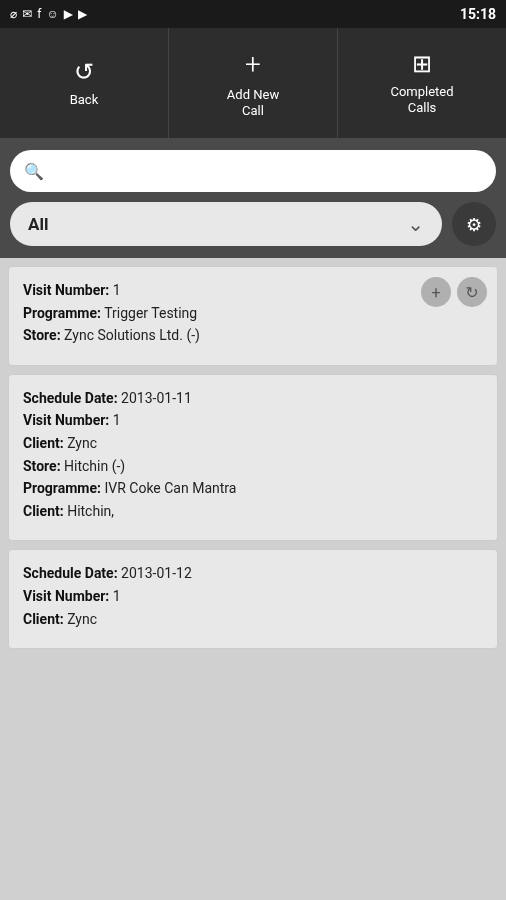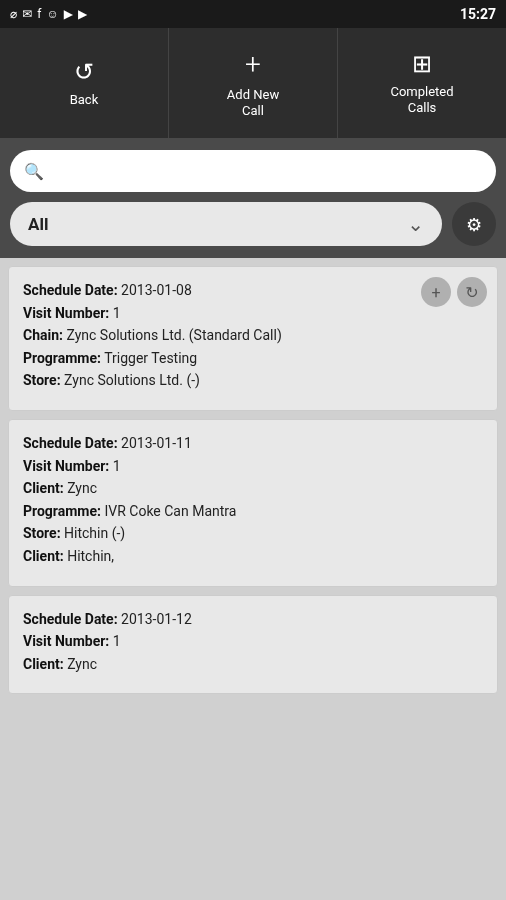--- a/index.html
+++ b/index.html
@@ -186,21 +186,21 @@
 
 <div class="status-bar">
   <div class="status-left">
     <span>⌀</span>
     <span>✉</span>
     <span>f</span>
     <span>☺</span>
     <span>▶</span>
     <span>▶</span>
   </div>
-  <div class="status-right">15:27</div>
+  <div class="status-right">15:18</div>
 </div>
 
 <div class="nav-bar">
   <div class="nav-item">
     <span class="nav-icon">↺</span>
     <span class="nav-label">Back</span>
   </div>
   <div class="nav-item">
     <span class="nav-icon" style="font-size:28px; font-weight:300;">+</span>
     <span class="nav-label">Add New<br>Call</span>
@@ -228,53 +228,47 @@
 </div>
 
 <div class="content-area">
 
   <div class="call-card">
     <div class="card-actions">
       <div class="card-action-btn">+</div>
       <div class="card-action-btn">↻</div>
     </div>
     <div class="card-field">
-      <strong>Schedule Date:</strong> 2013-01-08
-    </div>
-    <div class="card-field">
       <strong>Visit Number:</strong> 1
     </div>
     <div class="card-field">
-      <strong>Chain:</strong> Zync Solutions Ltd. (Standard Call)
-    </div>
-    <div class="card-field">
       <strong>Programme:</strong> Trigger Testing
     </div>
     <div class="card-field">
       <strong>Store:</strong> Zync Solutions Ltd. (-)
     </div>
   </div>
 
   <div class="call-card">
     <div class="card-field">
       <strong>Schedule Date:</strong> 2013-01-11
     </div>
     <div class="card-field">
       <strong>Visit Number:</strong> 1
     </div>
     <div class="card-field">
       <strong>Client:</strong> Zync
     </div>
     <div class="card-field">
+      <strong>Store:</strong> Hitchin (-)
+    </div>
+    <div class="card-field">
       <strong>Programme:</strong> IVR Coke Can Mantra
     </div>
     <div class="card-field">
-      <strong>Store:</strong> Hitchin (-)
-    </div>
-    <div class="card-field">
       <strong>Client:</strong> Hitchin,
     </div>
   </div>
 
   <div class="call-card">
     <div class="card-field">
       <strong>Schedule Date:</strong> 2013-01-12
     </div>
     <div class="card-field">
       <strong>Visit Number:</strong> 1

